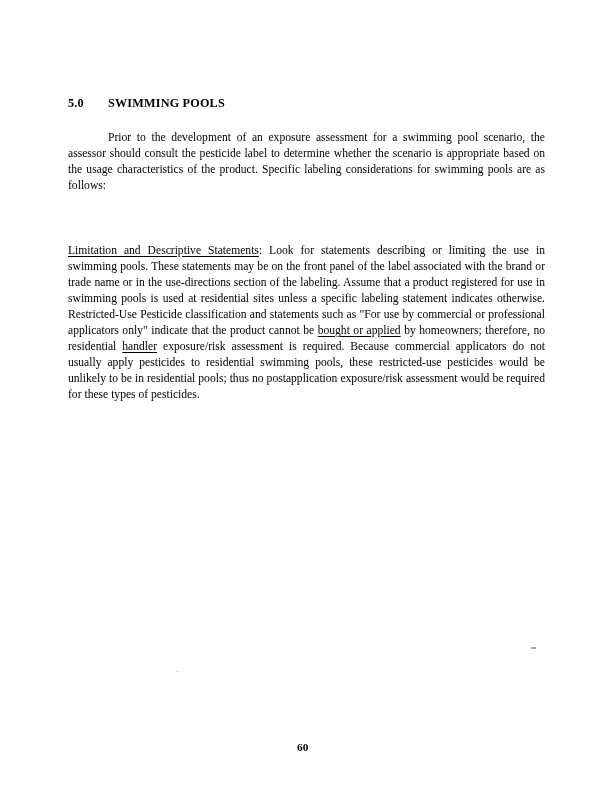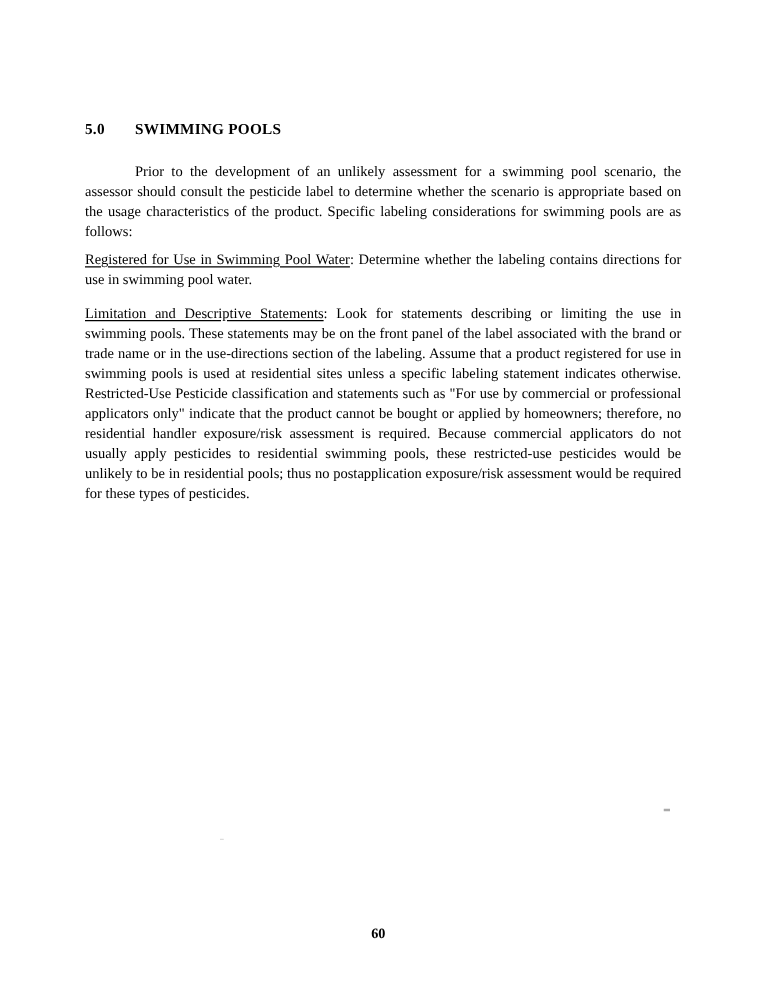--- a/index.html
+++ b/index.html
@@ -56,20 +56,21 @@
 
   .indent {
     text-indent: 40px;
   }
 
   .lead-in {
     text-decoration: underline;
     text-underline-offset: 1.5px;
   }
   .u {
+    text-decoration: underline;
     text-underline-offset: 1.5px;
   }
 
   
   .footer-note {
     position: absolute;
     left: 68px;
     top: 749px;
     font-size: 9.6px;
     font-weight: bold;
@@ -108,23 +109,22 @@
 </style>
 </head>
 <body>
 
 <div class="page">
 
   <h1 class="section-heading">
     <span class="sec-num">5.0</span><span class="sec-title">SWIMMING POOLS</span>
   </h1>
 
-  <p class="body-block indent" id="para-intro">Prior to the development of an unlikely assessment for a swimming pool scenario, the assessor should consult the pesticide label to determine whether the scenario is appropriate based on the usage characteristics of the product.  Specific labeling considerations for swimming pools are as follows:</p>
+  <p class="body-block indent" id="para-intro">Prior to the development of an exposure assessment for a swimming pool scenario, the assessor should consult the pesticide label to determine whether the scenario is appropriate based on the usage characteristics of the product.  Specific labeling considerations for swimming pools are as follows:</p>
 
-  <p class="body-block" id="para-registered"><span class="lead-in">Registered for Use in Swimming Pool Water</span><span>: Determine whether the labeling contains directions for use in swimming pool water.</span></p>
 
   <p class="body-block" id="para-limitation"><span class="lead-in">Limitation and Descriptive Statements</span><span>: Look for statements describing or limiting the use in swimming pools. These statements may be on the front panel of the label associated with the brand or trade name or in the use-directions section of the labeling.  Assume that a product registered for use in swimming pools is used at residential sites unless a specific labeling statement indicates otherwise.  Restricted-Use Pesticide classification and statements such as "For use by commercial or professional applicators only" indicate that the product cannot be </span><span class="u">bought or applied</span><span> by homeowners; therefore, no residential </span><span class="u">handler</span><span> exposure/risk assessment is required.  Because commercial applicators do not usually apply pesticides to residential swimming pools, these restricted-use pesticides would be unlikely to be in residential pools; thus no postapplication exposure/risk assessment would be required for these types of pesticides.</span></p>
 
   <div class="speck speck-right"></div>
   <div class="speck speck-left"></div>
 
   <div class="page-number">60</div>
 
 </div>
 

